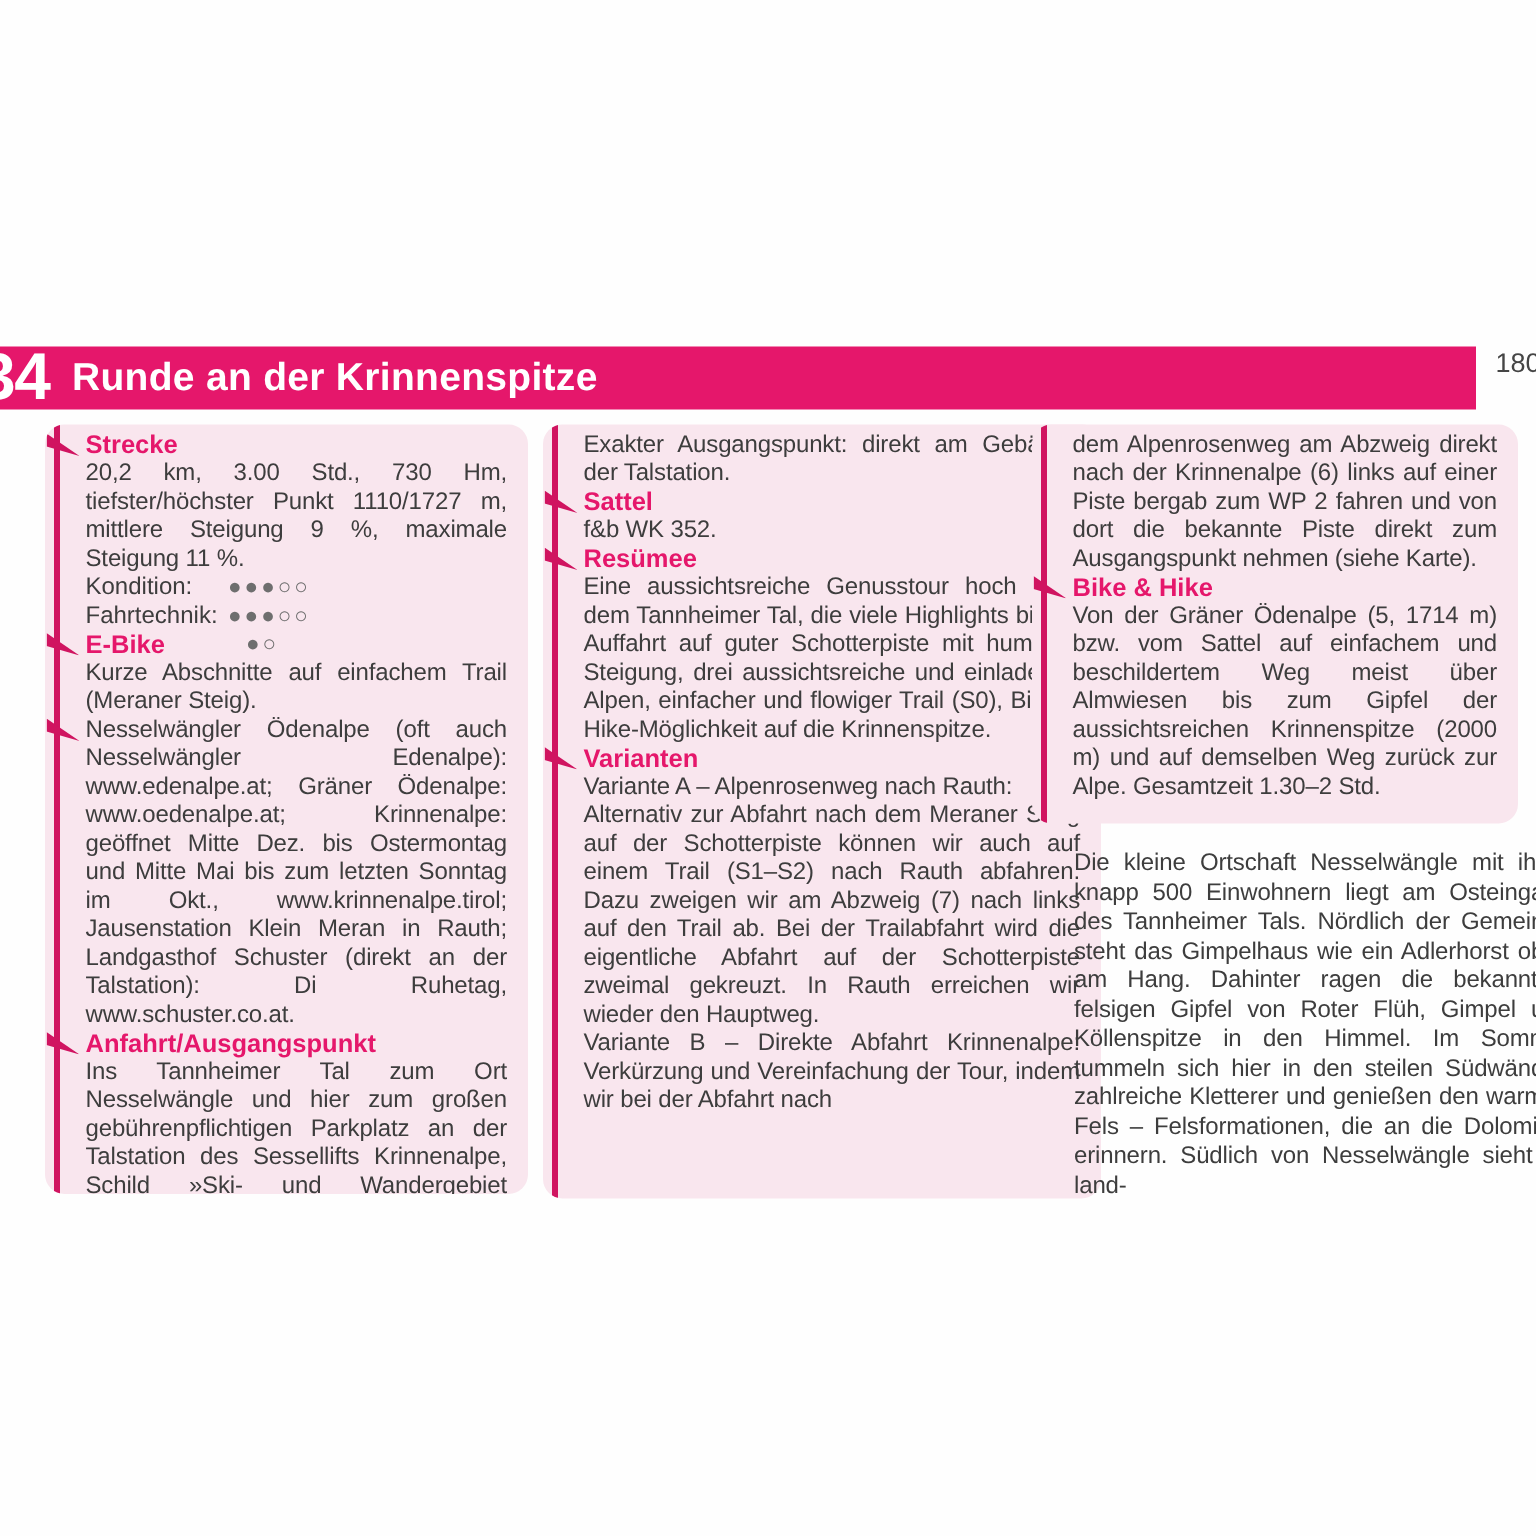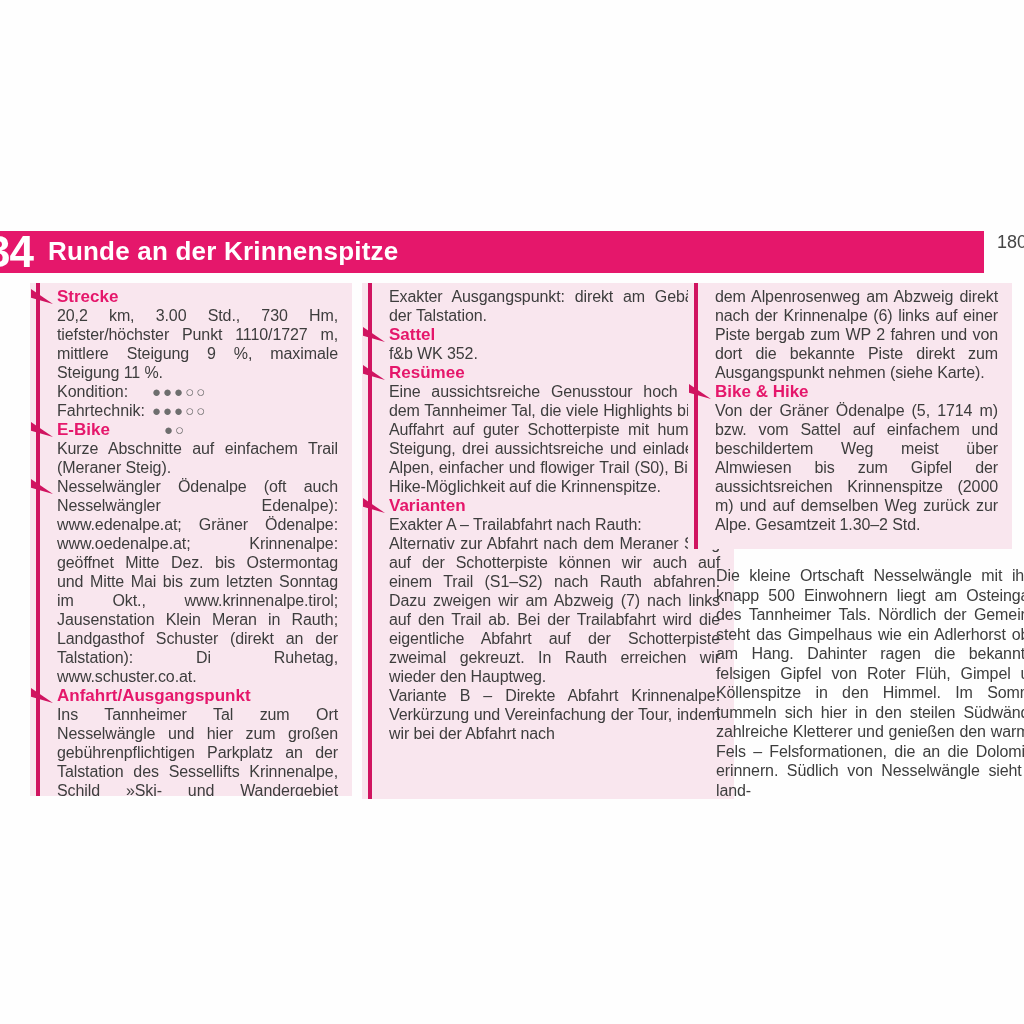--- a/index.html
+++ b/index.html
@@ -9,21 +9,21 @@
   
   .title-bar{position:absolute;left:0;top:231px;width:984px;height:42px;background:#e5176b;
     display:flex;align-items:center;overflow:hidden;}
   .tour-no{font-size:44px;font-weight:bold;color:#ffffff;margin-left:-14px;line-height:1;
     letter-spacing:-1px;}
   .tour-title{font-size:26px;font-weight:bold;color:#ffffff;margin:0 0 2px 15px;letter-spacing:0.2px;}
   .page-number{position:absolute;top:232px;right:-3px;font-size:18px;color:#454545;}
 
   
   .panel{position:absolute;background:#f9e6ee;box-sizing:border-box;padding:4px 14px 0 27px;
-    overflow:hidden;}
+    overflow:hidden;border-radius:13px;}
   .panel::before{content:"";position:absolute;left:6px;top:0;bottom:0;width:4px;background:#d01460;}
   #col1{left:30px;top:283px;width:322px;height:513px;}
   #col2{left:362px;top:283px;width:372px;height:516px;}
   #col3{left:688px;top:283px;width:324px;height:266px;}
 
   .sec-h{position:relative;color:#e5176b;font-weight:bold;font-size:17px;line-height:19px;
     display:flex;align-items:center;}
   .flag{position:absolute;left:-26px;top:2px;width:22px;height:15px;background:#d01460;
     clip-path:polygon(0 0,100% 100%,0 58%);}
   p.just{margin:0;font-size:16px;line-height:19px;color:#3d3d3d;text-align:justify;
@@ -96,21 +96,21 @@
     <div class="sec-h">
       <span class="flag"></span>
       <span>Resümee</span>
     </div>
     <p class="just">Eine aussichtsreiche Genusstour hoch über dem Tannheimer Tal, die viele Highlights bietet: Auffahrt auf guter Schotterpiste mit humaner Steigung, drei aussichtsreiche und einladende Alpen, einfacher und flowiger Trail (S0), Bike &amp; Hike-Möglichkeit auf die Krinnenspitze.</p>
 
     <div class="sec-h">
       <span class="flag"></span>
       <span>Varianten</span>
     </div>
-    <p class="just">Exakter A – Trailabfahrt nach Rauth:</p>
+    <p class="just">Variante A – Alpenrosenweg nach Rauth:</p>
     <p class="just">Alternativ zur Abfahrt nach dem Meraner Steig auf der Schotterpiste können wir auch auf einem Trail (S1–S2) nach Rauth abfahren. Dazu zweigen wir am Abzweig (7) nach links auf den Trail ab. Bei der Trailabfahrt wird die eigentliche Abfahrt auf der Schotterpiste zweimal gekreuzt. In Rauth erreichen wir wieder den Hauptweg.</p>
     <p class="just">Variante B – Direkte Abfahrt Krinnenalpe: Verkürzung und Vereinfachung der Tour, indem wir bei der Abfahrt nach</p>
   </section>
 
   <section class="panel" id="col3">
     <p class="just">dem Alpenrosenweg am Abzweig direkt nach der Krinnenalpe (6) links auf einer Piste bergab zum WP 2 fahren und von dort die bekannte Piste direkt zum Ausgangspunkt nehmen (siehe Karte).</p>
 
     <div class="sec-h">
       <span class="flag"></span>
       <span>Bike &amp; Hike</span>

